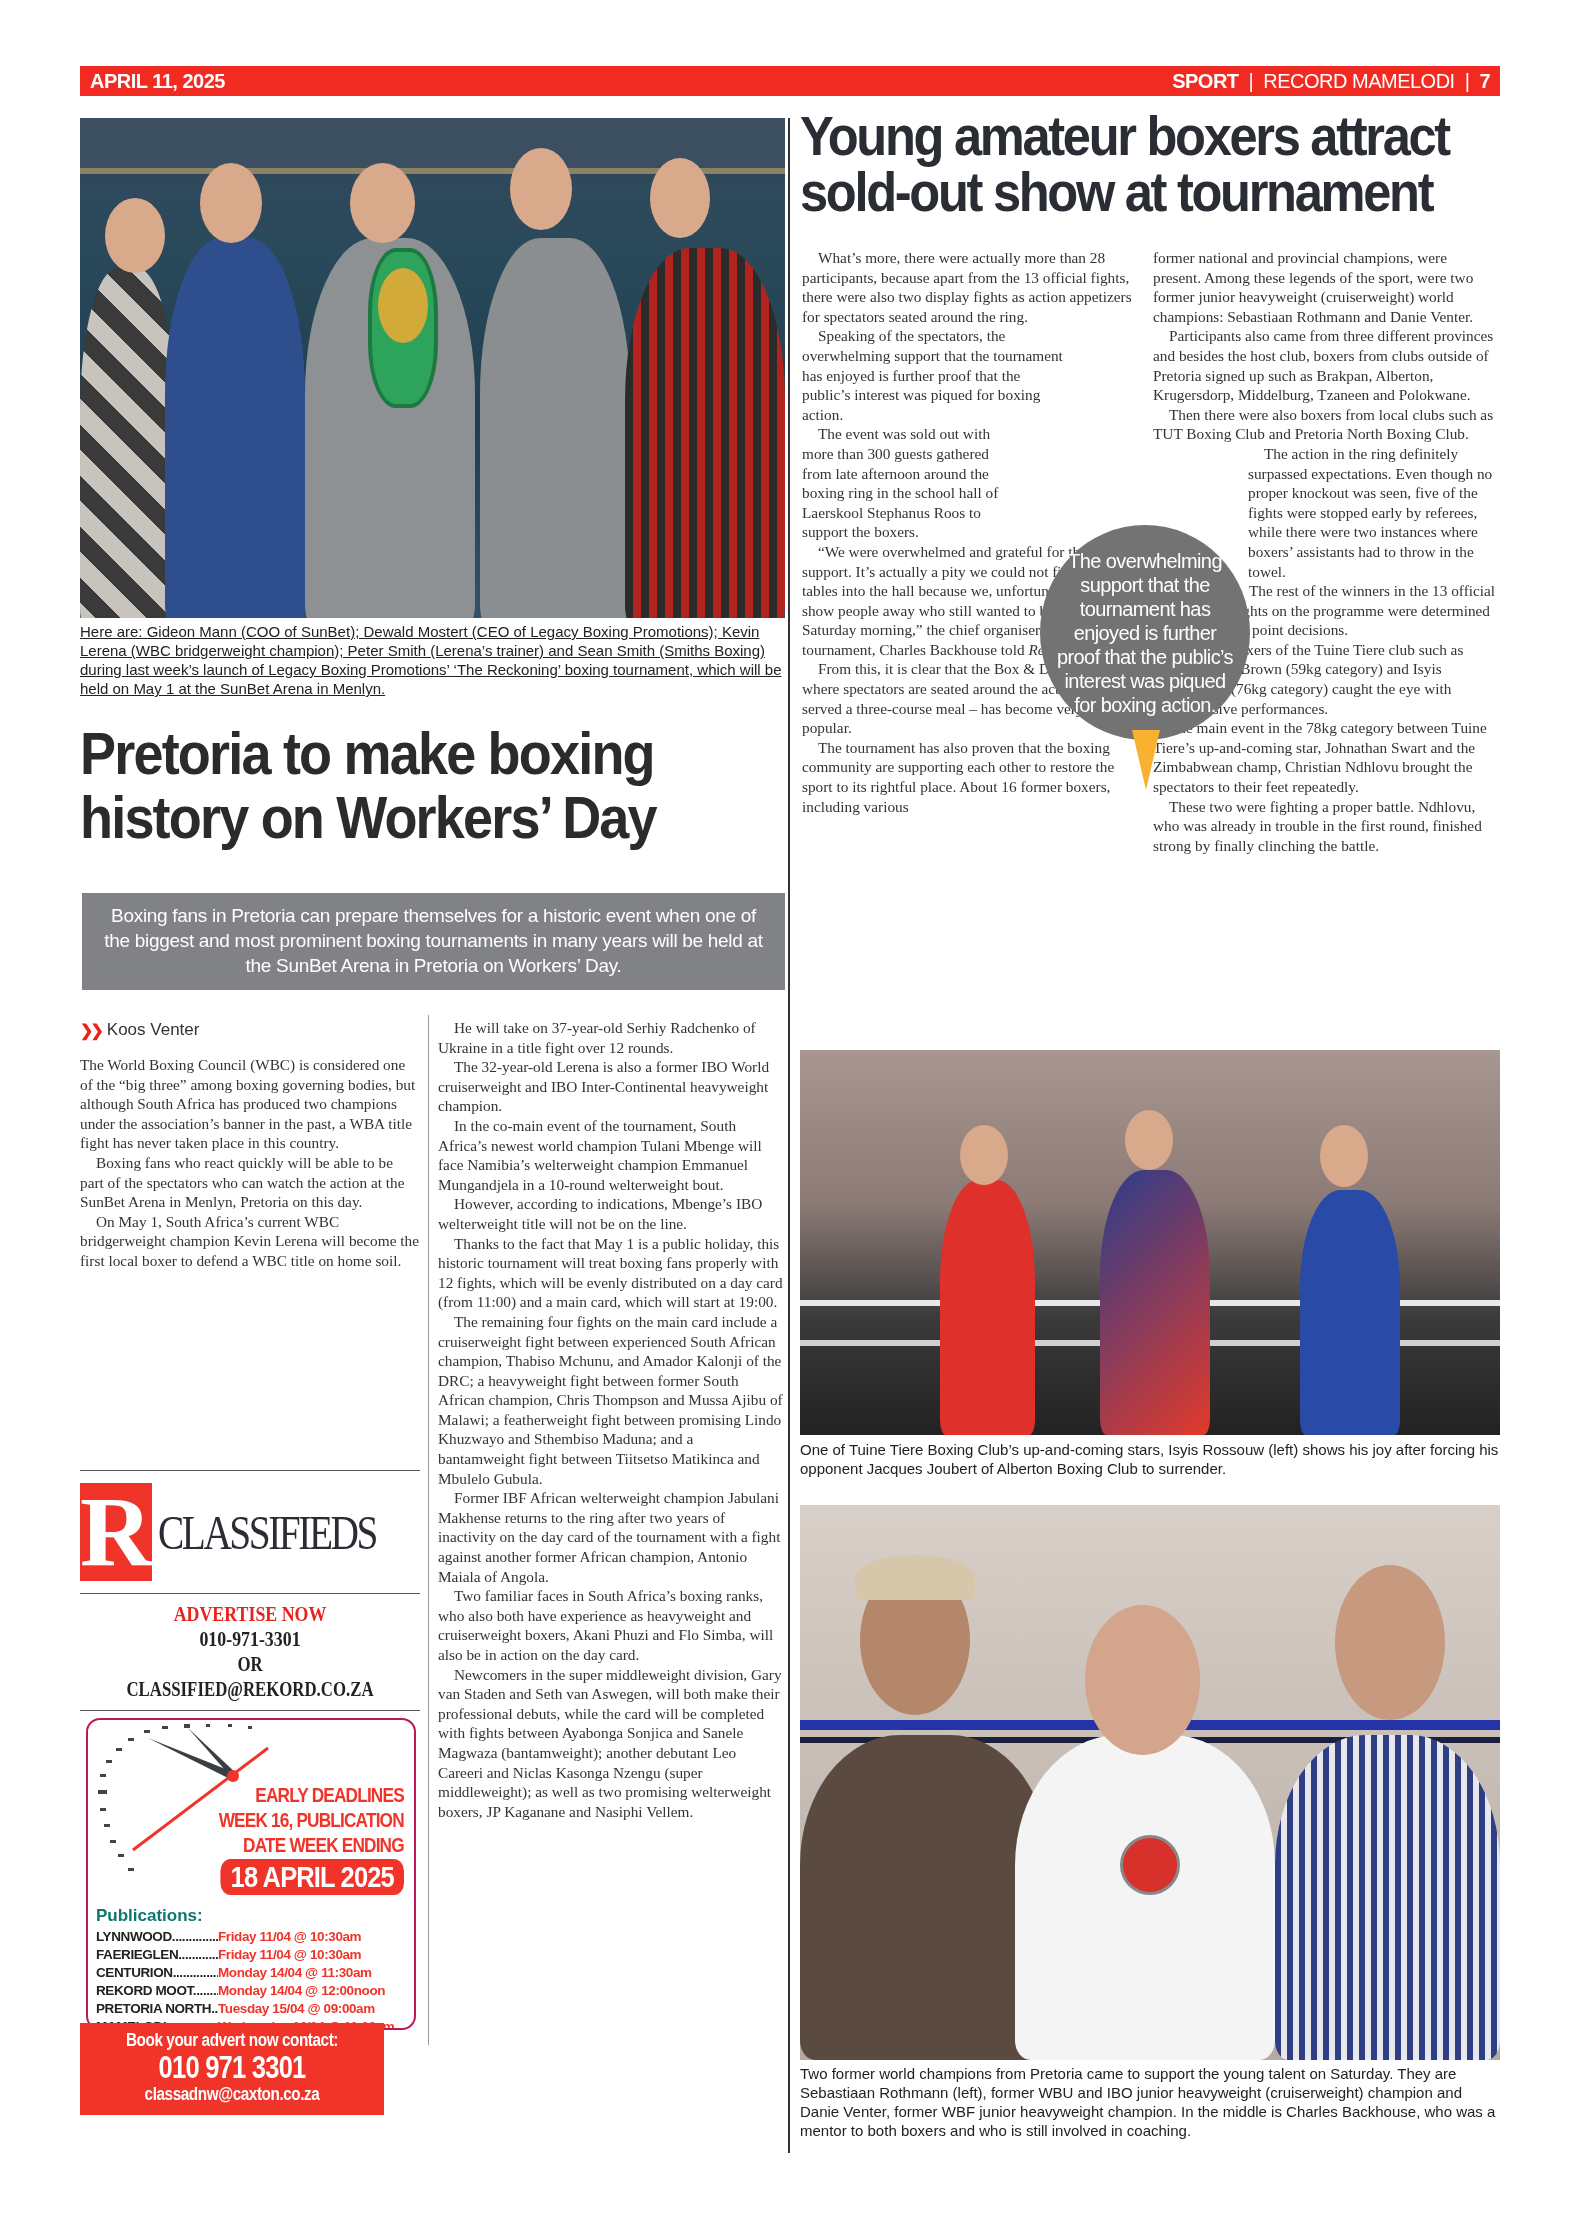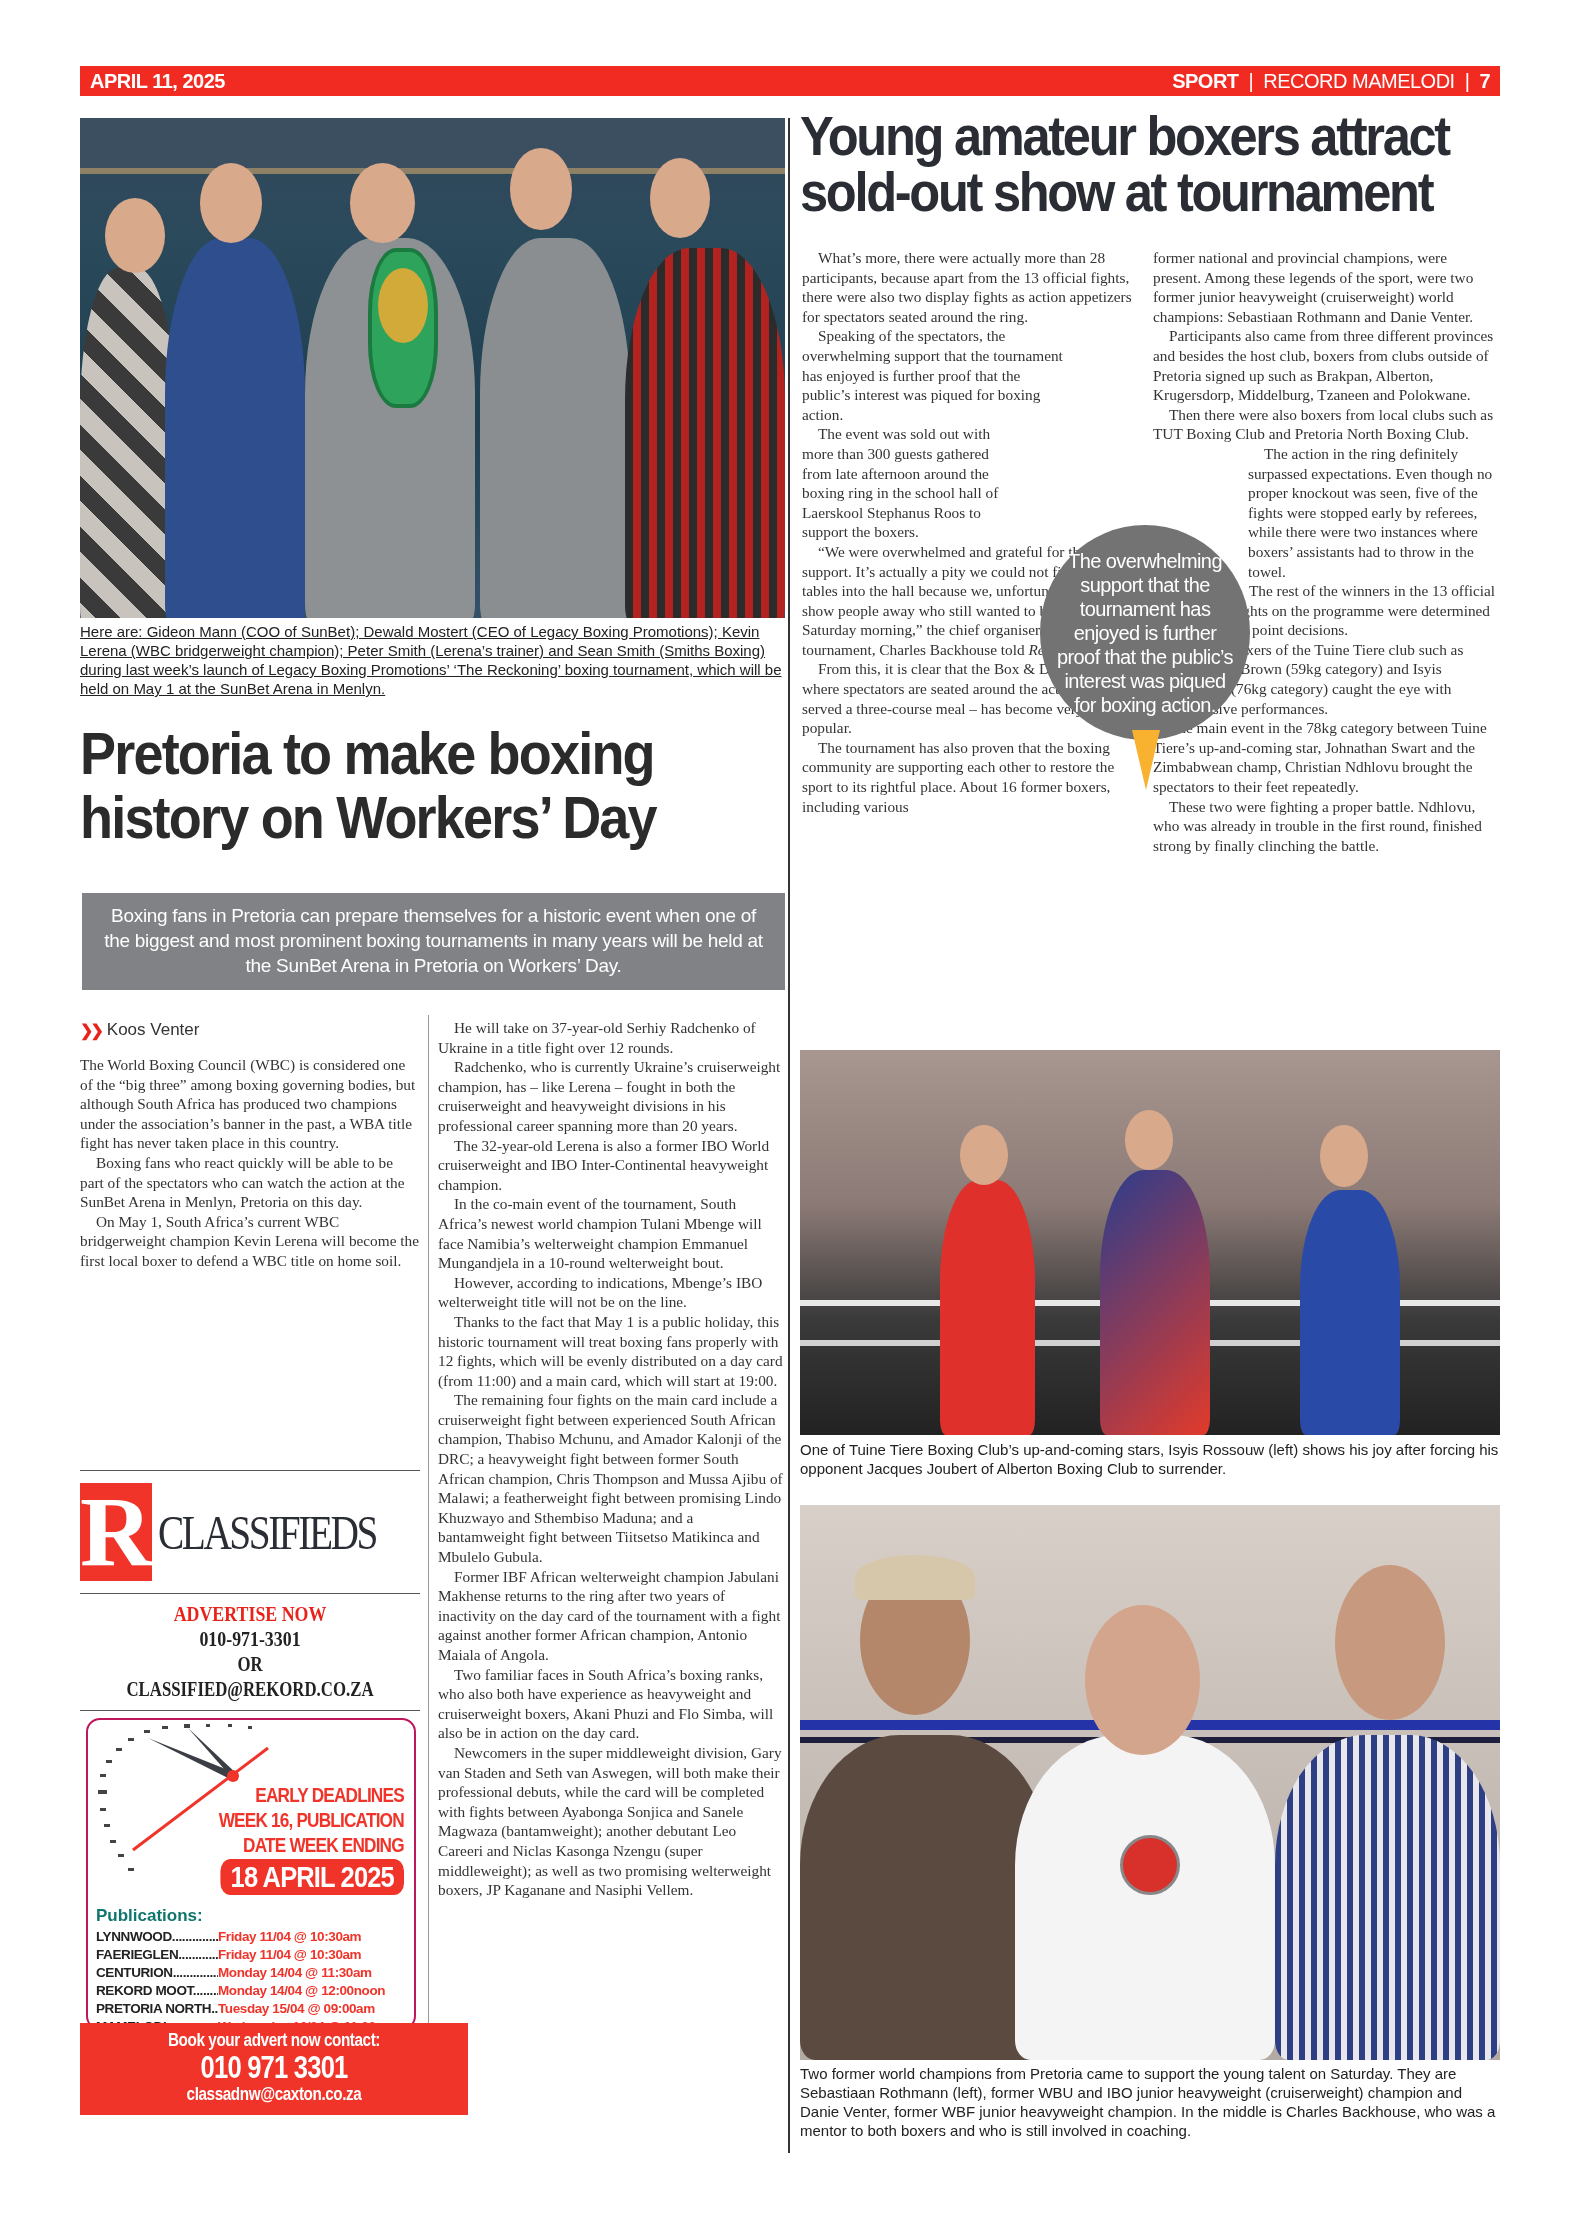--- a/index.html
+++ b/index.html
@@ -58,21 +58,21 @@
   .deadline { position: absolute; left: 86px; top: 1718px; width: 330px; height: 312px; border: 2px solid #be185d; border-radius: 14px; overflow: hidden; }
   .clock { position: absolute; left: 0; top: 0; width: 220px; height: 160px; }
   .dl-text { position: absolute; right: 10px; top: 62px; text-align: right; font-family: "Liberation Sans", sans-serif; font-weight: bold; color: #f0342a; font-size: 21px; line-height: 25px; letter-spacing: -1px; transform: scaleX(0.82); transform-origin: right; }
   .dl-date { position: absolute; right: 10px; top: 139px; background: #f0342a; color: #fff; font-family: "Liberation Sans", sans-serif; font-weight: bold; font-size: 30px; padding: 0 12px; border-radius: 12px; line-height: 36px; letter-spacing: -1px; transform: scaleX(0.85); transform-origin: right; }
   .pubs { position: absolute; left: 8px; top: 186px; width: 320px; font-family: "Liberation Sans", sans-serif; }
   .pubs-title { color: #0f766e; font-weight: 900; font-size: 17px; margin-bottom: 2px; }
   .pub-row { font-size: 13.5px; line-height: 18px; font-weight: bold; display: flex; letter-spacing: -0.4px; }
   .pub-name { color: #222; width: 122px; white-space: nowrap; overflow: hidden; }
   .pub-date { color: #f0342a; white-space: nowrap; }
 
-  .book { position: absolute; left: 80px; top: 2023px; width: 388px; height: 92px; background: #f0342a; color: #fff; font-family: "Liberation Sans", sans-serif; font-weight: bold; text-align: center; }
+  .book { position: absolute; left: 80px; top: 2023px; width: 304px; height: 92px; background: #f0342a; color: #fff; font-family: "Liberation Sans", sans-serif; font-weight: bold; text-align: center; }
   .book-label { font-size: 18px; line-height: 22px; margin-top: 6px; letter-spacing: -0.5px; transform: scaleX(0.85); }
   .book-phone { font-size: 32px; line-height: 32px; transform: scaleX(0.8); letter-spacing: -1px; }
   .book-email { font-size: 18px; line-height: 22px; transform: scaleX(0.85); letter-spacing: -0.5px; }
 
   
   .figure { position: absolute; border-radius: 40% 40% 6% 6%; }
   .head { position: absolute; border-radius: 50%; background: #d9a98c; }
   .belt { position: absolute; border-radius: 40%; background: #2ea35b; border: 4px solid #1c7a41; }
   .belt-center { position: absolute; border-radius: 50%; background: #d1aa3a; }
   .ropes { position: absolute; height: 6px; }
@@ -123,21 +123,20 @@
 <div class="vrule vr2"></div>
 
 <div class="col col-l1">
   <p class="noindent">The World Boxing Council (WBC) is considered one of the “big three” among boxing governing bodies, but although South Africa has produced two champions under the association’s banner in the past, a WBA title fight has never taken place in this country.</p>
   <p>Boxing fans who react quickly will be able to be part of the spectators who can watch the action at the SunBet Arena in Menlyn, Pretoria on this day.</p>
   <p>On May 1, South Africa’s current WBC bridgerweight champion Kevin Lerena will become the first local boxer to defend a WBC title on home soil.</p>
 </div>
 
 <div class="col col-l2">
   <p>He will take on 37-year-old Serhiy Radchenko of Ukraine in a title fight over 12 rounds.</p>
-  <p>Radchenko, who is currently Ukraine’s cruiserweight champion, has – like Lerena – fought in both the cruiserweight and heavyweight divisions in his professional career spanning more than 20 years.</p>
   <p>The 32-year-old Lerena is also a former IBO World cruiserweight and IBO Inter-Continental heavyweight champion.</p>
   <p>In the co-main event of the tournament, South Africa’s newest world champion Tulani Mbenge will face Namibia’s welterweight champion Emmanuel Mungandjela in a 10-round welterweight bout.</p>
   <p>However, according to indications, Mbenge’s IBO welterweight title will not be on the line.</p>
   <p>Thanks to the fact that May 1 is a public holiday, this historic tournament will treat boxing fans properly with 12 fights, which will be evenly distributed on a day card (from 11:00) and a main card, which will start at 19:00.</p>
   <p>The remaining four fights on the main card include a cruiserweight fight between experienced South African champion, Thabiso Mchunu, and Amador Kalonji of the DRC; a heavyweight fight between former South African champion, Chris Thompson and Mussa Ajibu of Malawi; a featherweight fight between promising Lindo Khuzwayo and Sthembiso Maduna; and a bantamweight fight between Tiitsetso Matikinca and Mbulelo Gubula.</p>
   <p>Former IBF African welterweight champion Jabulani Makhense returns to the ring after two years of inactivity on the day card of the tournament with a fight against another former African champion, Antonio Maiala of Angola.</p>
   <p>Two familiar faces in South Africa’s boxing ranks, who also both have experience as heavyweight and cruiserweight boxers, Akani Phuzi and Flo Simba, will also be in action on the day card.</p>
   <p>Newcomers in the super middleweight division, Gary van Staden and Seth van Aswegen, will both make their professional debuts, while the card will be completed with fights between Ayabonga Sonjica and Sanele Magwaza (bantamweight); another debutant Leo Careeri and Niclas Kasonga Nzengu (super middleweight); as well as two promising welterweight boxers, JP Kaganane and Nasiphi Vellem.</p>
 </div>
 

